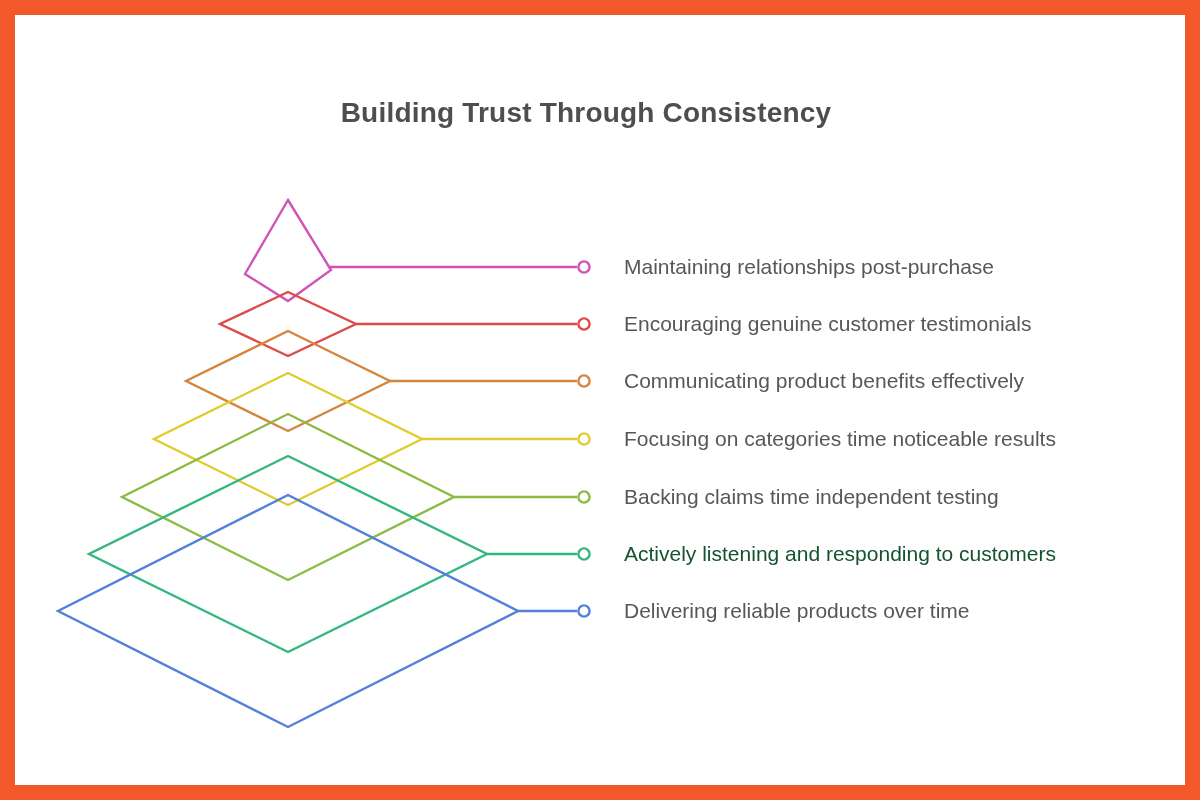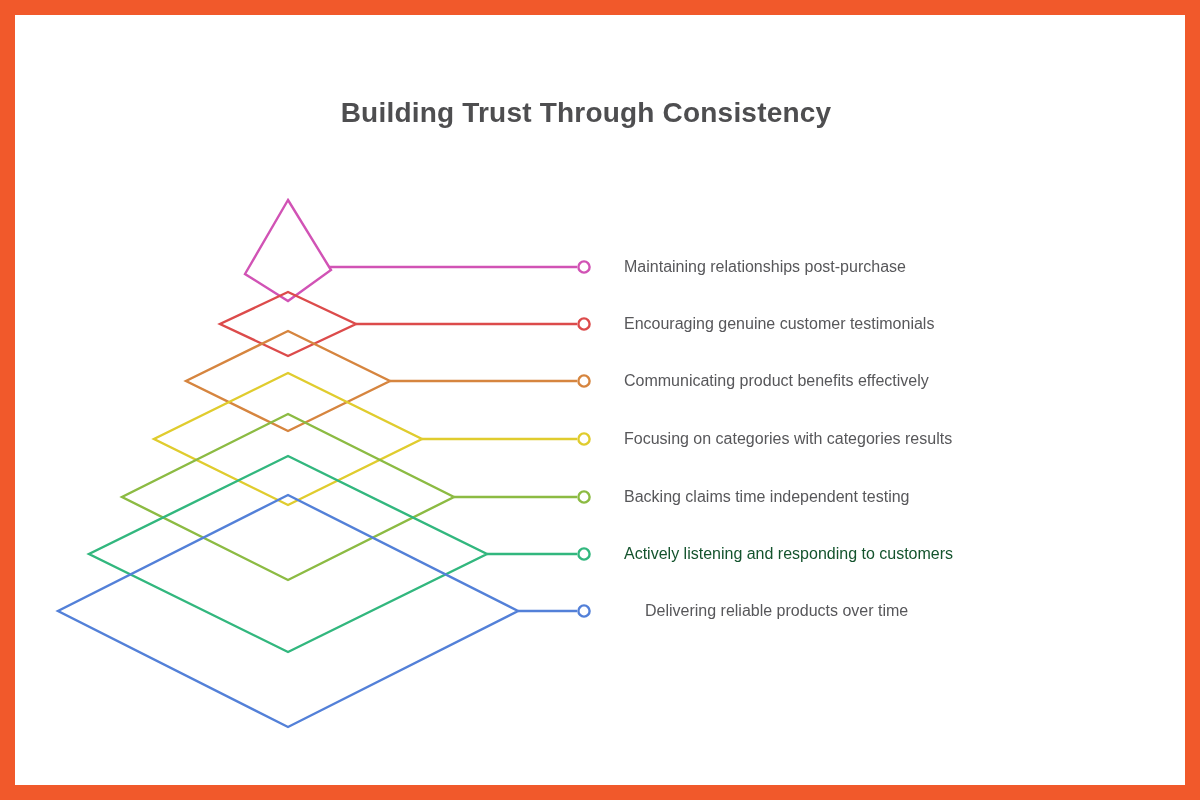--- a/index.html
+++ b/index.html
@@ -52,21 +52,21 @@
   }
   .dot {
     fill: #ffffff;
     stroke-width: 2.4;
   }
   .label {
     position: absolute;
     left: 624px;
     height: 26px;
     line-height: 26px;
-    font-size: 16px;
+    font-size: 21px;
     white-space: nowrap;
     z-index: 2;
   }
 </style>
 </head>
 <body>
 
 <div class="canvas" style="background: rgb(255, 255, 255);">
 
   <h1 class="title" style="color: rgb(78, 78, 80);">Building Trust Through Consistency</h1>
@@ -113,21 +113,21 @@
       <polygon class="shape" points="288,495 518,611 288,727 58,611" stroke="#5380D8"></polygon>
       <line class="connector" x1="518" y1="611" x2="577" y2="611" stroke="#5380D8"></line>
       <circle class="dot" cx="584" cy="611" r="5.6" stroke="#5380D8"></circle>
     </g>
   </svg>
 
   <div>
     <div class="label" style="top: 254px; color: rgb(87, 87, 90);">Maintaining relationships post-purchase</div>
     <div class="label" style="top: 311px; color: rgb(87, 87, 90); text-align: right;">Encouraging genuine customer testimonials</div>
     <div class="label" style="top: 368px; color: rgb(87, 87, 90); text-align: right;">Communicating product benefits effectively</div>
-    <div class="label" style="top: 426px; color: rgb(87, 87, 90);">Focusing on categories with categories results</div>
+    <div class="label" style="top: 426px; color: rgb(87, 87, 90);">Focusing on categories time noticeable results</div>
     <div class="label" style="top: 484px; color: rgb(87, 87, 90);">Backing claims time independent testing</div>
     <div class="label" style="top: 541px; color: #14532d;">Actively listening and responding to customers</div>
-    <div class="label" style="top: 598px; color: rgb(87, 87, 90); margin-left: 21px;">Delivering reliable products over time</div>
+    <div class="label" style="top: 598px; color: rgb(87, 87, 90);">Delivering reliable products over time</div>
   </div>
 
   <div class="frame" style="border-color: rgb(241, 89, 43);"></div>
 
 </div>
 
 </body></html>

